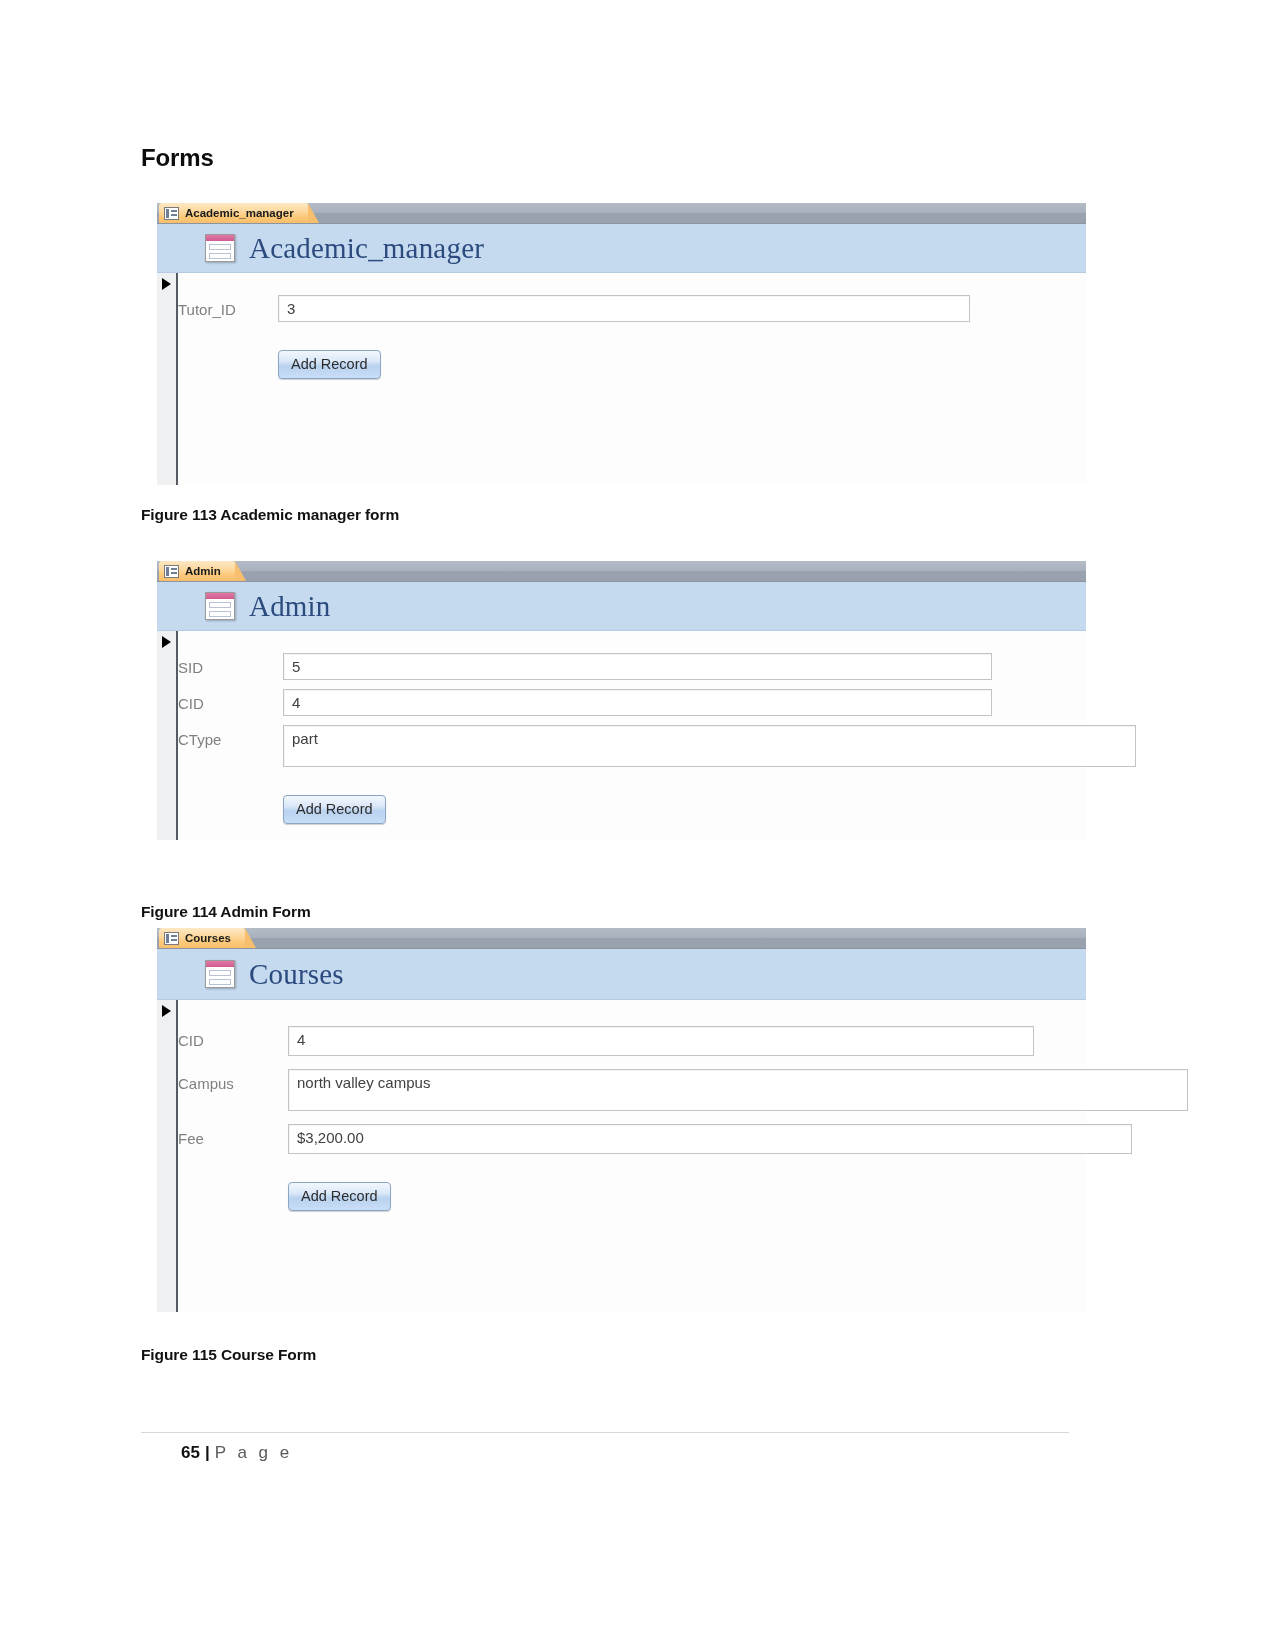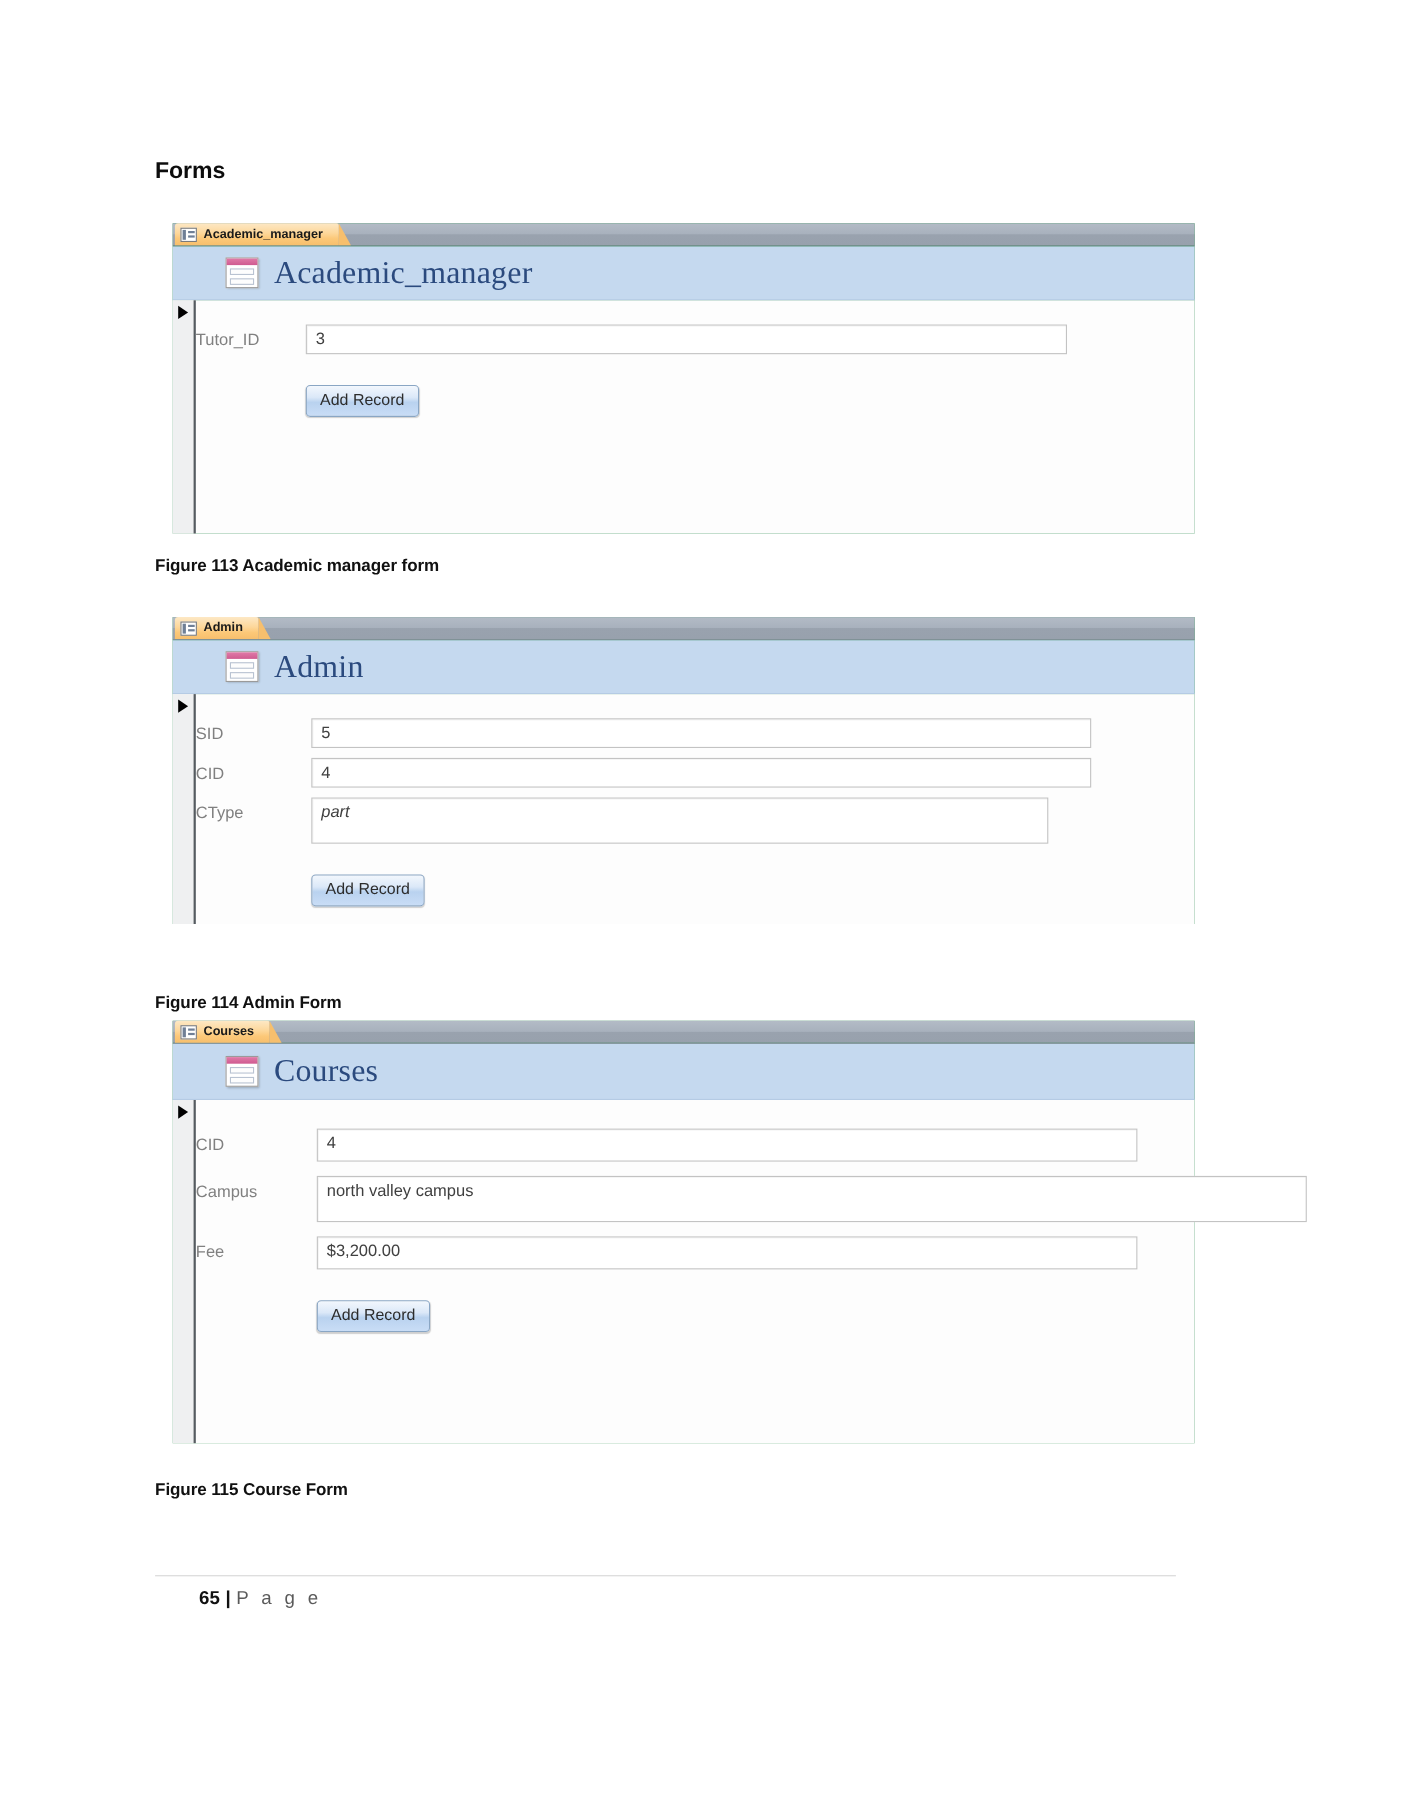--- a/index.html
+++ b/index.html
@@ -21,21 +21,21 @@
     width: 1275px;
     height: 1651px;
     background: #fff;
   }
 
   
   .section-heading {
     position: absolute;
     left: 141px;
     top: 144px;
-    font-size: 21px;
+    font-size: 24px;
     font-weight: bold;
     letter-spacing: -0.1px;
     color: #0d0d0d;
   }
   .caption {
     position: absolute;
     left: 141px;
     font-size: 15.5px;
     font-weight: bold;
     color: #111;
@@ -317,21 +317,21 @@
         <div class="field-row">
           <div class="field-label" style="width:105px;">SID</div>
           <div class="field-box h-small" style="width:709px;">5</div>
         </div>
         <div class="field-row">
           <div class="field-label" style="width:105px;">CID</div>
           <div class="field-box h-small" style="width:709px;">4</div>
         </div>
         <div class="field-row">
           <div class="field-label" style="width:105px;">CType</div>
-          <div class="field-box h-tall" style="width:670px;font-style:italic;">part</div>
+          <div class="field-box h-tall" style="width:853px;">part</div>
         </div>
         <div class="btn-row" style="padding-left:105px;">
           <span class="add-btn">Add Record</span>
         </div>
       </div>
     </div>
   </div>
 
   <div class="caption" style="top:882px;margin-top:21px;">Figure 114 Admin Form</div>
 
@@ -358,21 +358,21 @@
         <div class="field-row" style="margin-bottom:13px;">
           <div class="field-label" style="width:110px;">CID</div>
           <div class="field-box h-med" style="width:746px;">4</div>
         </div>
         <div class="field-row" style="margin-bottom:13px;">
           <div class="field-label" style="width:110px;">Campus</div>
           <div class="field-box h-tall" style="width:900px;">north valley campus</div>
         </div>
         <div class="field-row">
           <div class="field-label" style="width:110px;">Fee</div>
-          <div class="field-box h-med" style="width:746px;">$3,200.00</div>
+          <div class="field-box h-med" style="width:844px;">$3,200.00</div>
         </div>
         <div class="btn-row" style="padding-left:110px;">
           <span class="add-btn">Add Record</span>
         </div>
       </div>
     </div>
   </div>
 
   <div class="caption" style="top:1346px;">Figure 115 Course Form</div>
 

